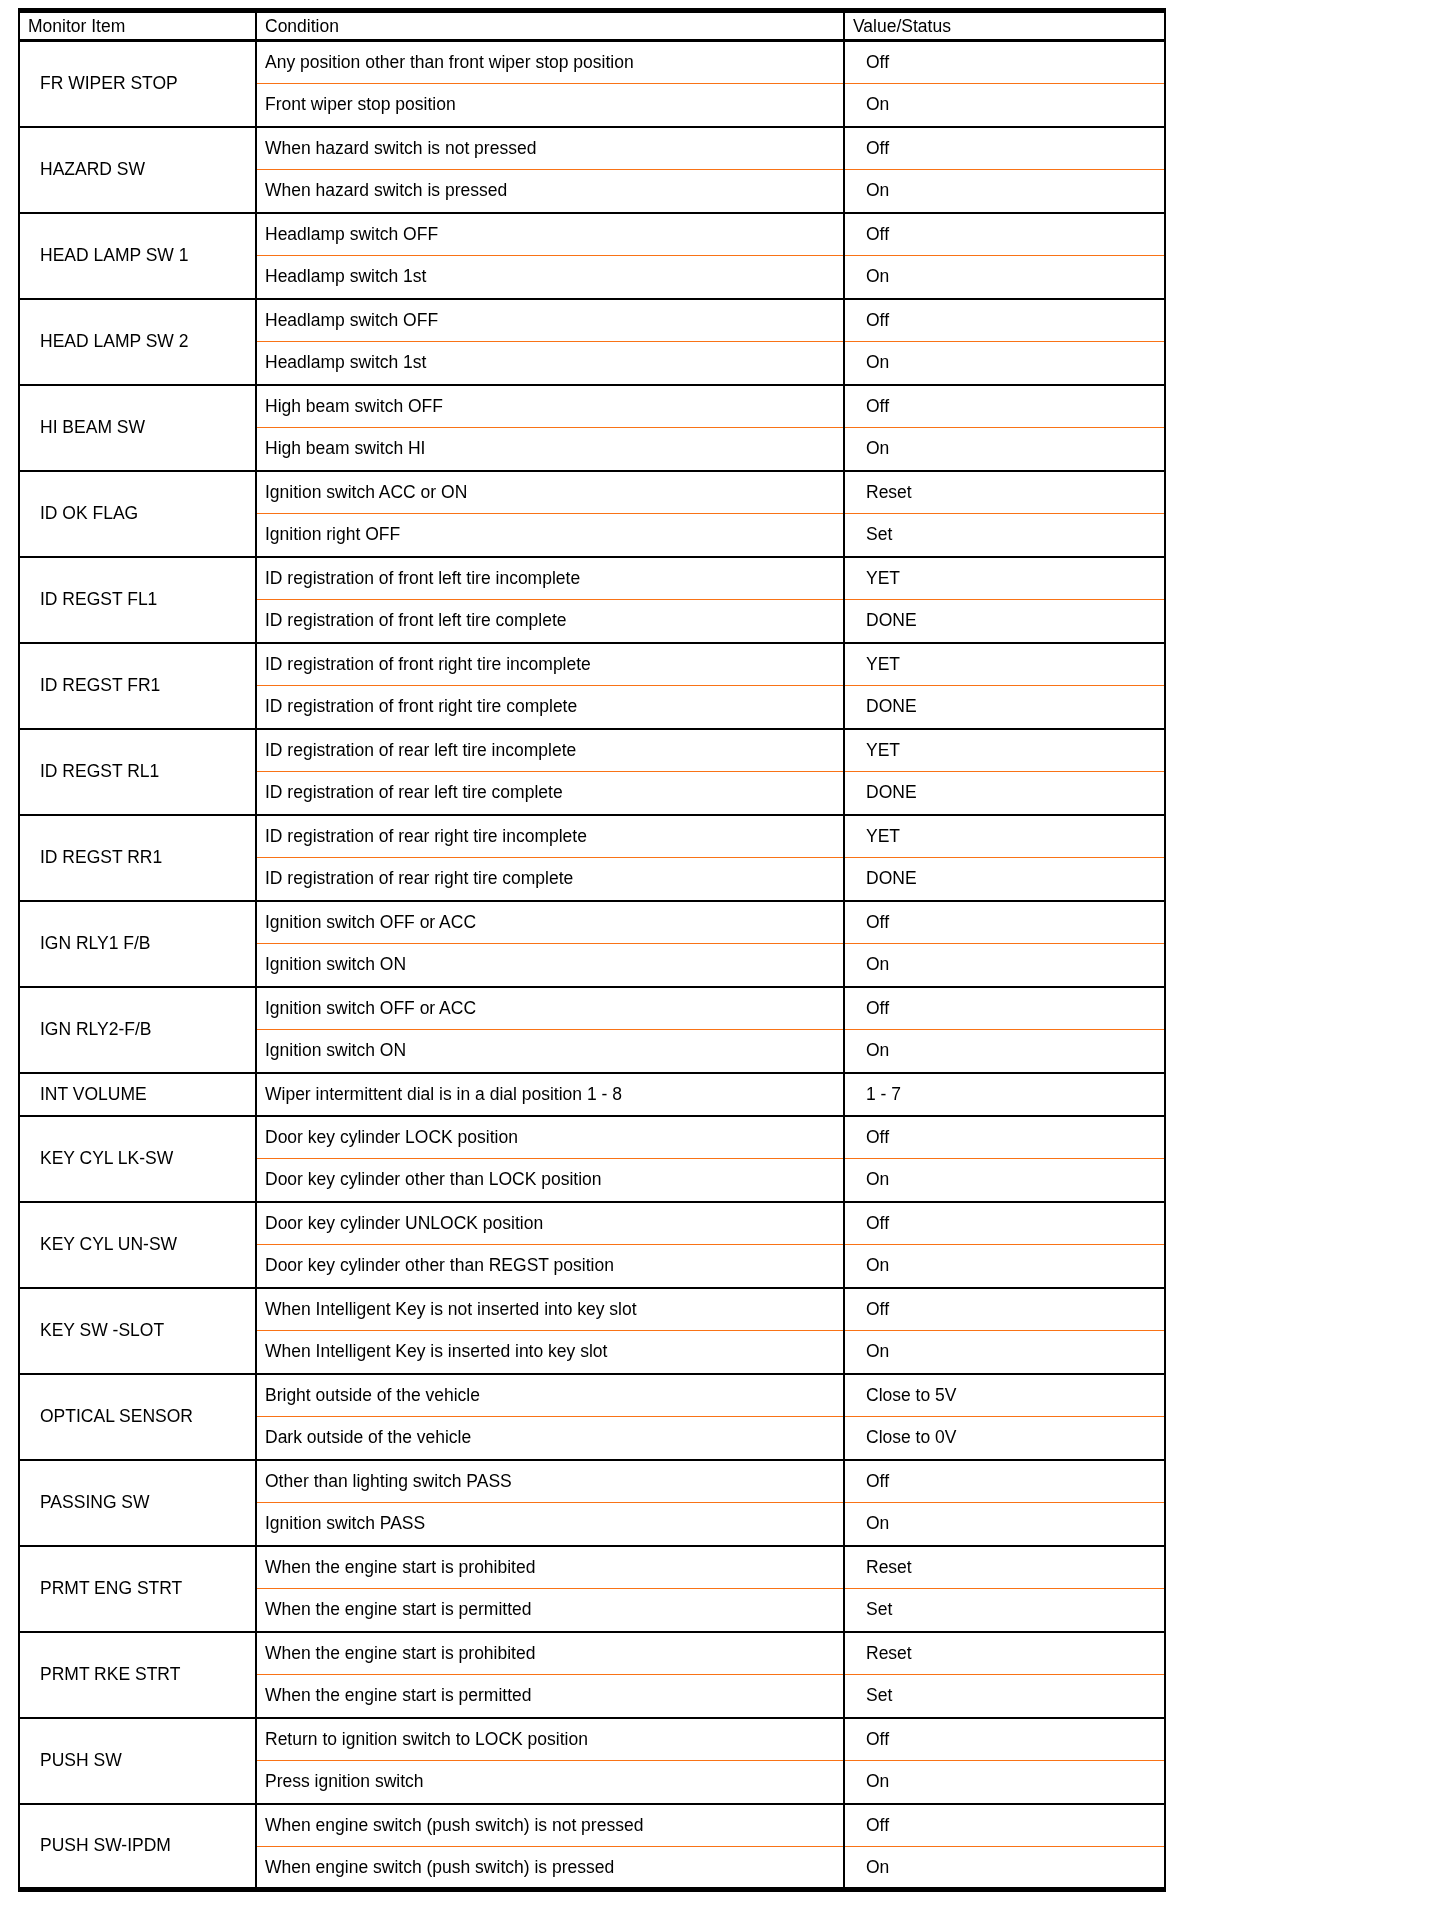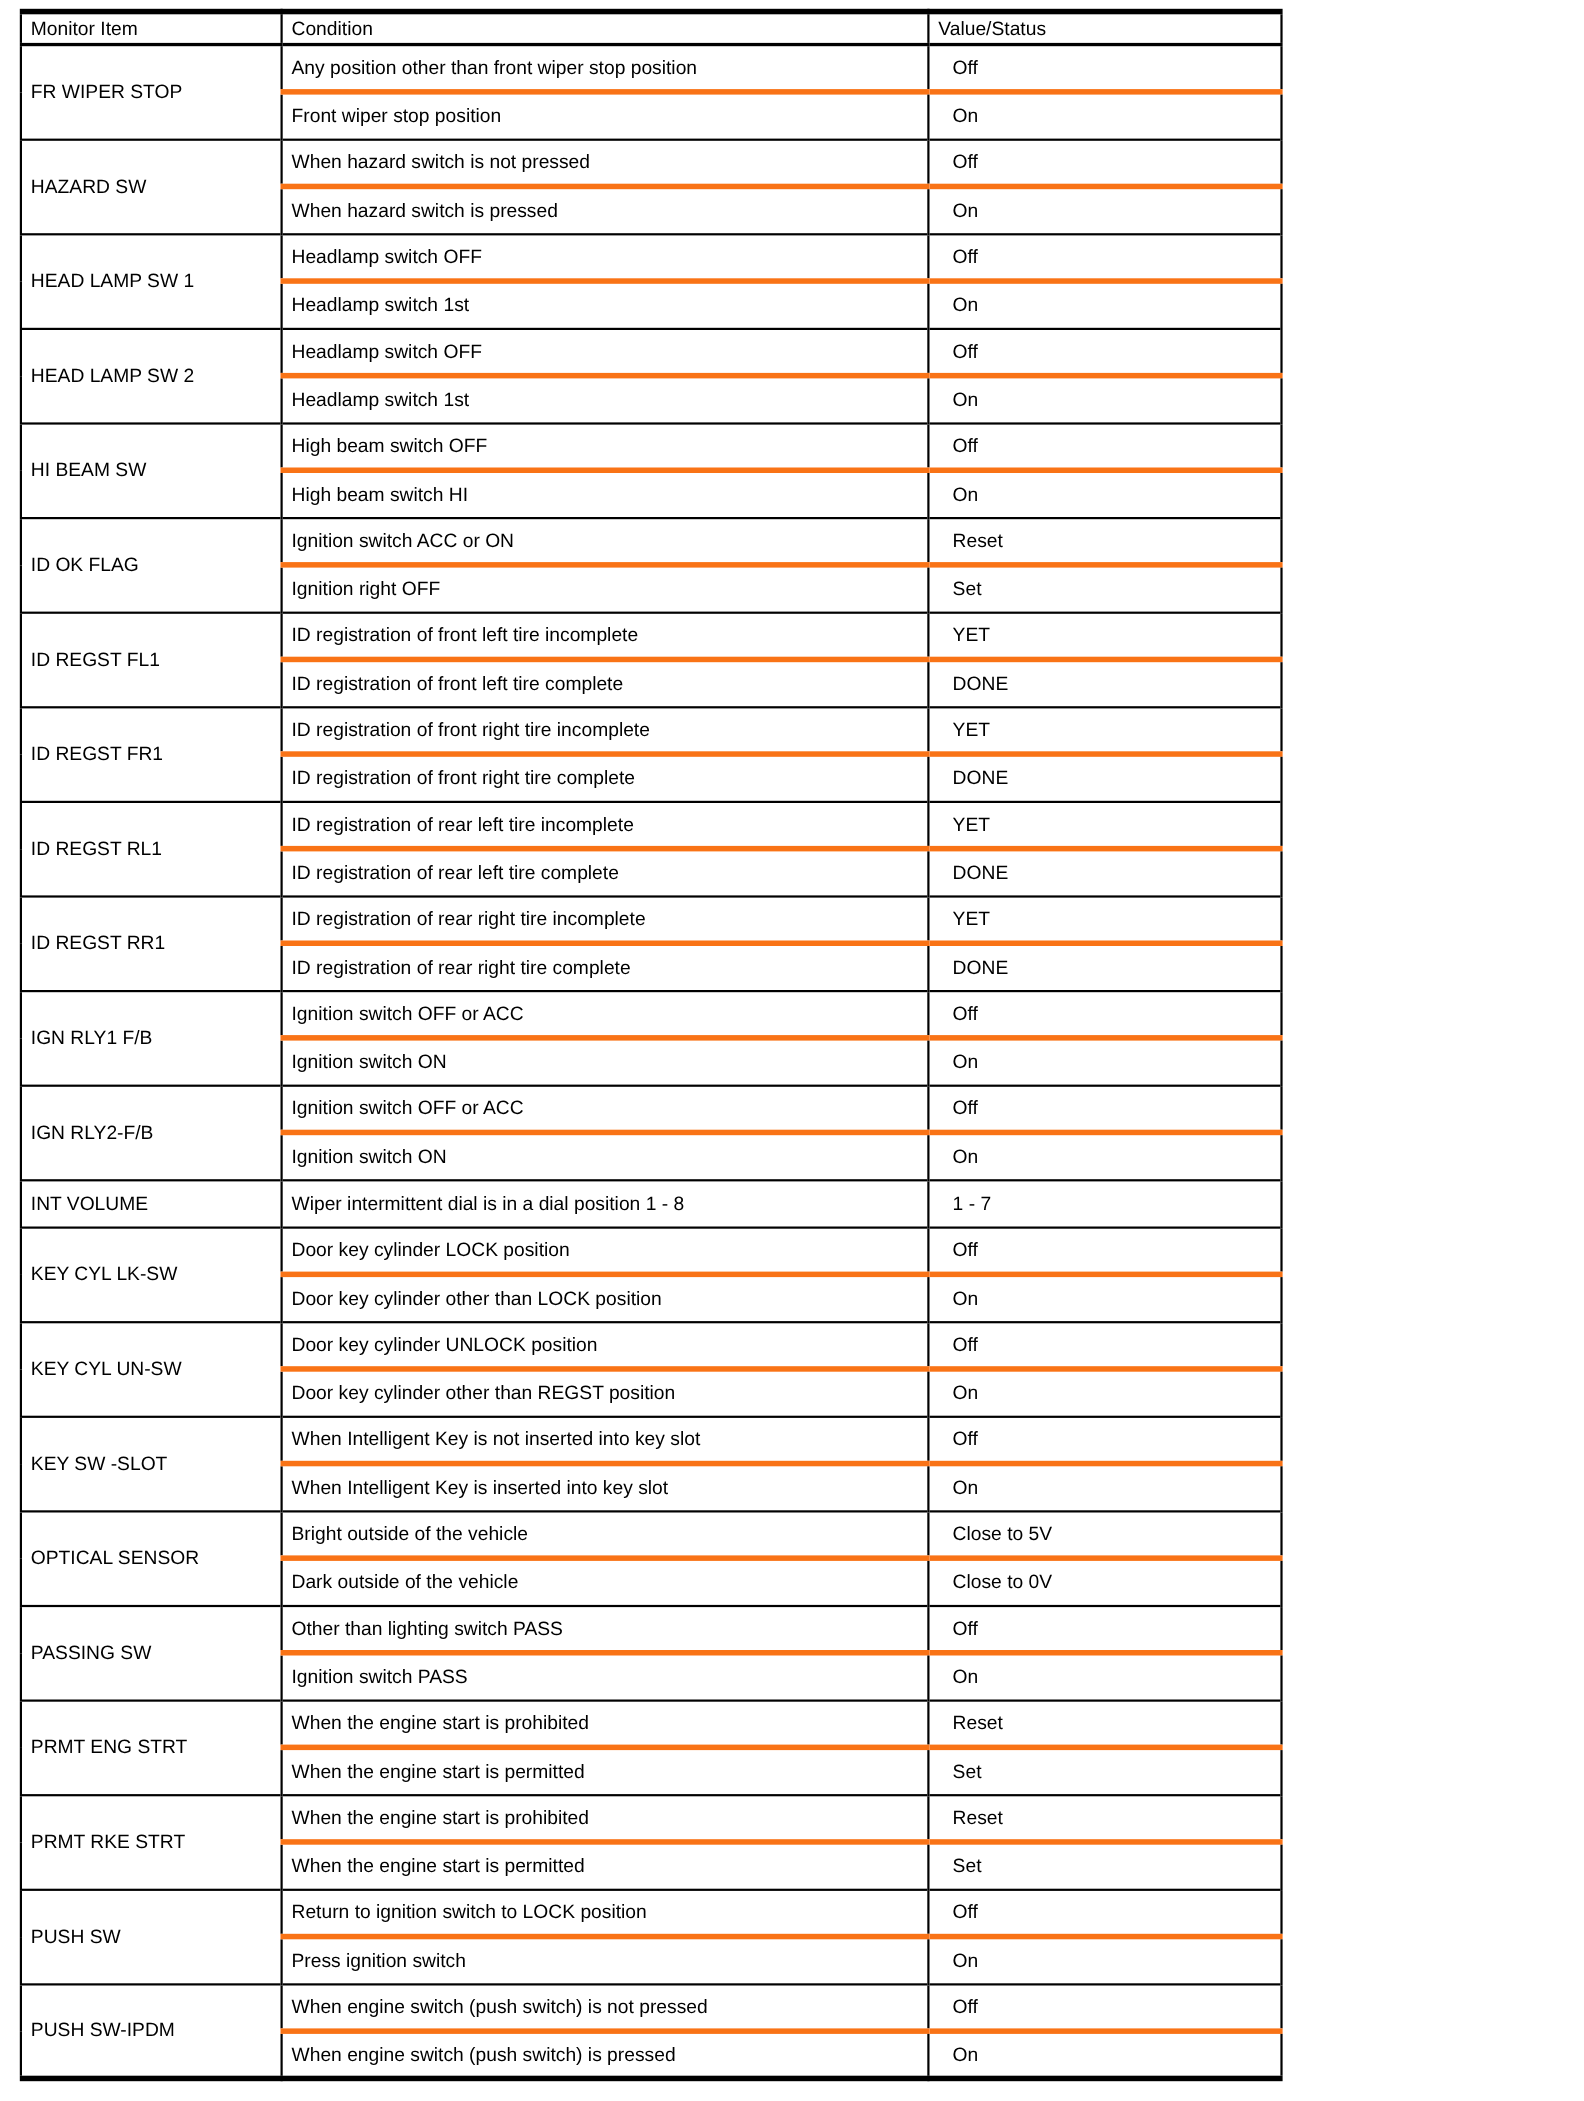--- a/index.html
+++ b/index.html
@@ -45,24 +45,24 @@
     text-align: left;
     vertical-align: middle;
     border-bottom: 3px solid #000;
   }
   tbody td {
     height: 43px;
     text-align: left;
     vertical-align: middle;
   }
   
-  tr.group-inner td { border-top: 5px solid #f97316; }
+  tr.group-inner td { border-top: 1px solid #f97316; }
   
   tr.group-start td { border-top: 2px solid #000; }
-  td.item-cell  { padding-left: 8px; margin-left: 12px; }
+  td.item-cell  { padding-left: 20px; margin-left: 12px; }
   td.cond-cell  { padding-left: 8px; }
   td.value-cell { padding-left: 21px; }
 </style>
 </head>
 <body>
 
 <div class="page">
   <table class="monitor-table">
     <colgroup>
       <col class="col-item">

